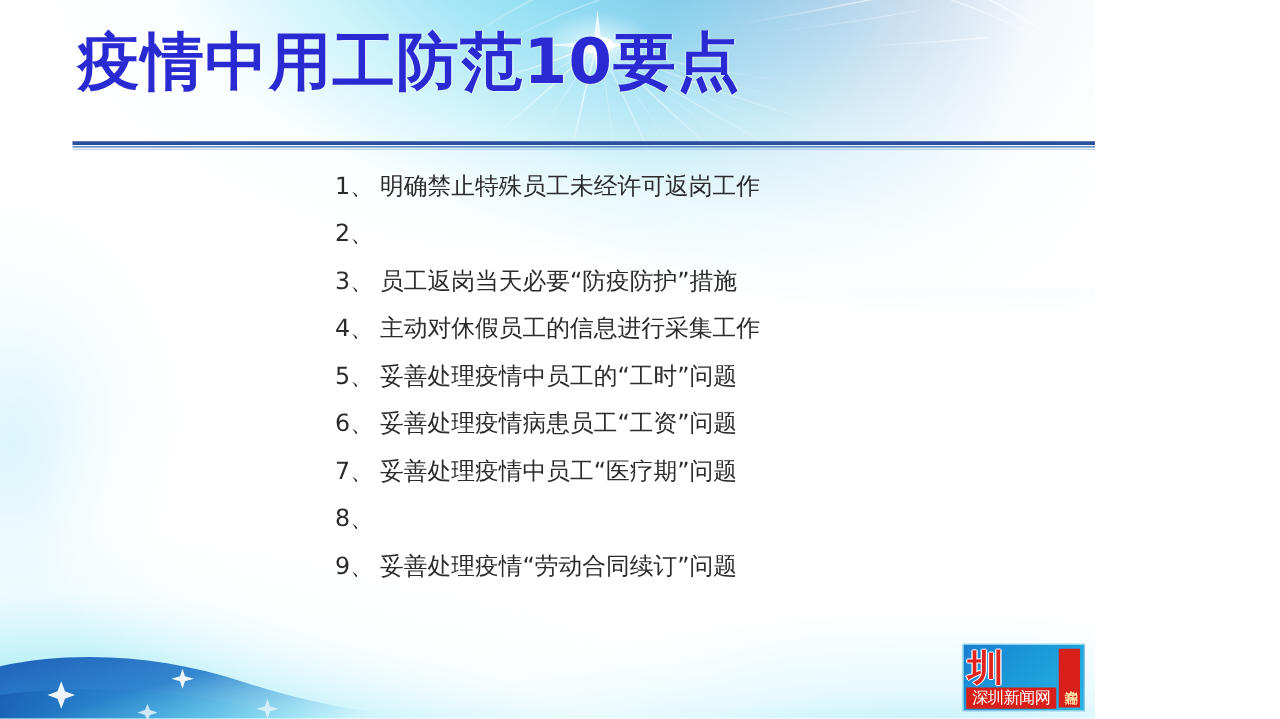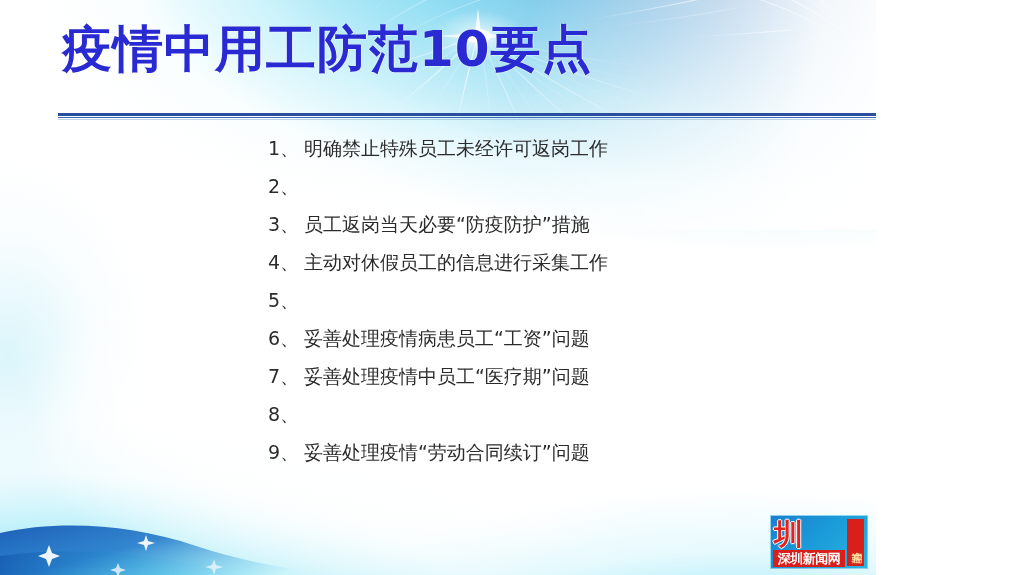--- a/index.html
+++ b/index.html
@@ -190,21 +190,21 @@
        0 1px 0 #ffffff, 0 -1px 0 #ffffff;
     font-family: "DejaVu Sans", "Liberation Sans", sans-serif;
   }
   .logo-sub {
     position: absolute;
     left: 2px; bottom: 1px;
     width: 72px; height: 17px;
     background: #d81f1a;
     color: #ffffff;
     font-size: 13px;
-    font-weight: bold;
+    font-weight: normal;
     line-height: 17px;
     text-align: center;
     letter-spacing: -0.5px;
     font-family: "DejaVu Sans", "Liberation Sans", sans-serif;
   }
   .logo-side {
     position: absolute;
     right: 3px; top: 3px;
     width: 17px; height: 47px;
     background: #d81f1a;
@@ -367,20 +367,21 @@
       <span class="point-text">员工返岗当天必要“防疫防护”措施</span>
     </div>
 
     <div class="point-row">
       <span class="point-num">4、</span>
       <span class="point-text">主动对休假员工的信息进行采集工作</span>
     </div>
 
     <div class="point-row">
       <span class="point-num">5、</span>
+      <span class="point-text">妥善处理疫情中员工的“工时”问题</span>
     </div>
 
     <div class="point-row">
       <span class="point-num">6、</span>
       <span class="point-text">妥善处理疫情病患员工“工资”问题</span>
     </div>
 
     <div class="point-row">
       <span class="point-num">7、</span>
       <span class="point-text">妥善处理疫情中员工“医疗期”问题</span>

